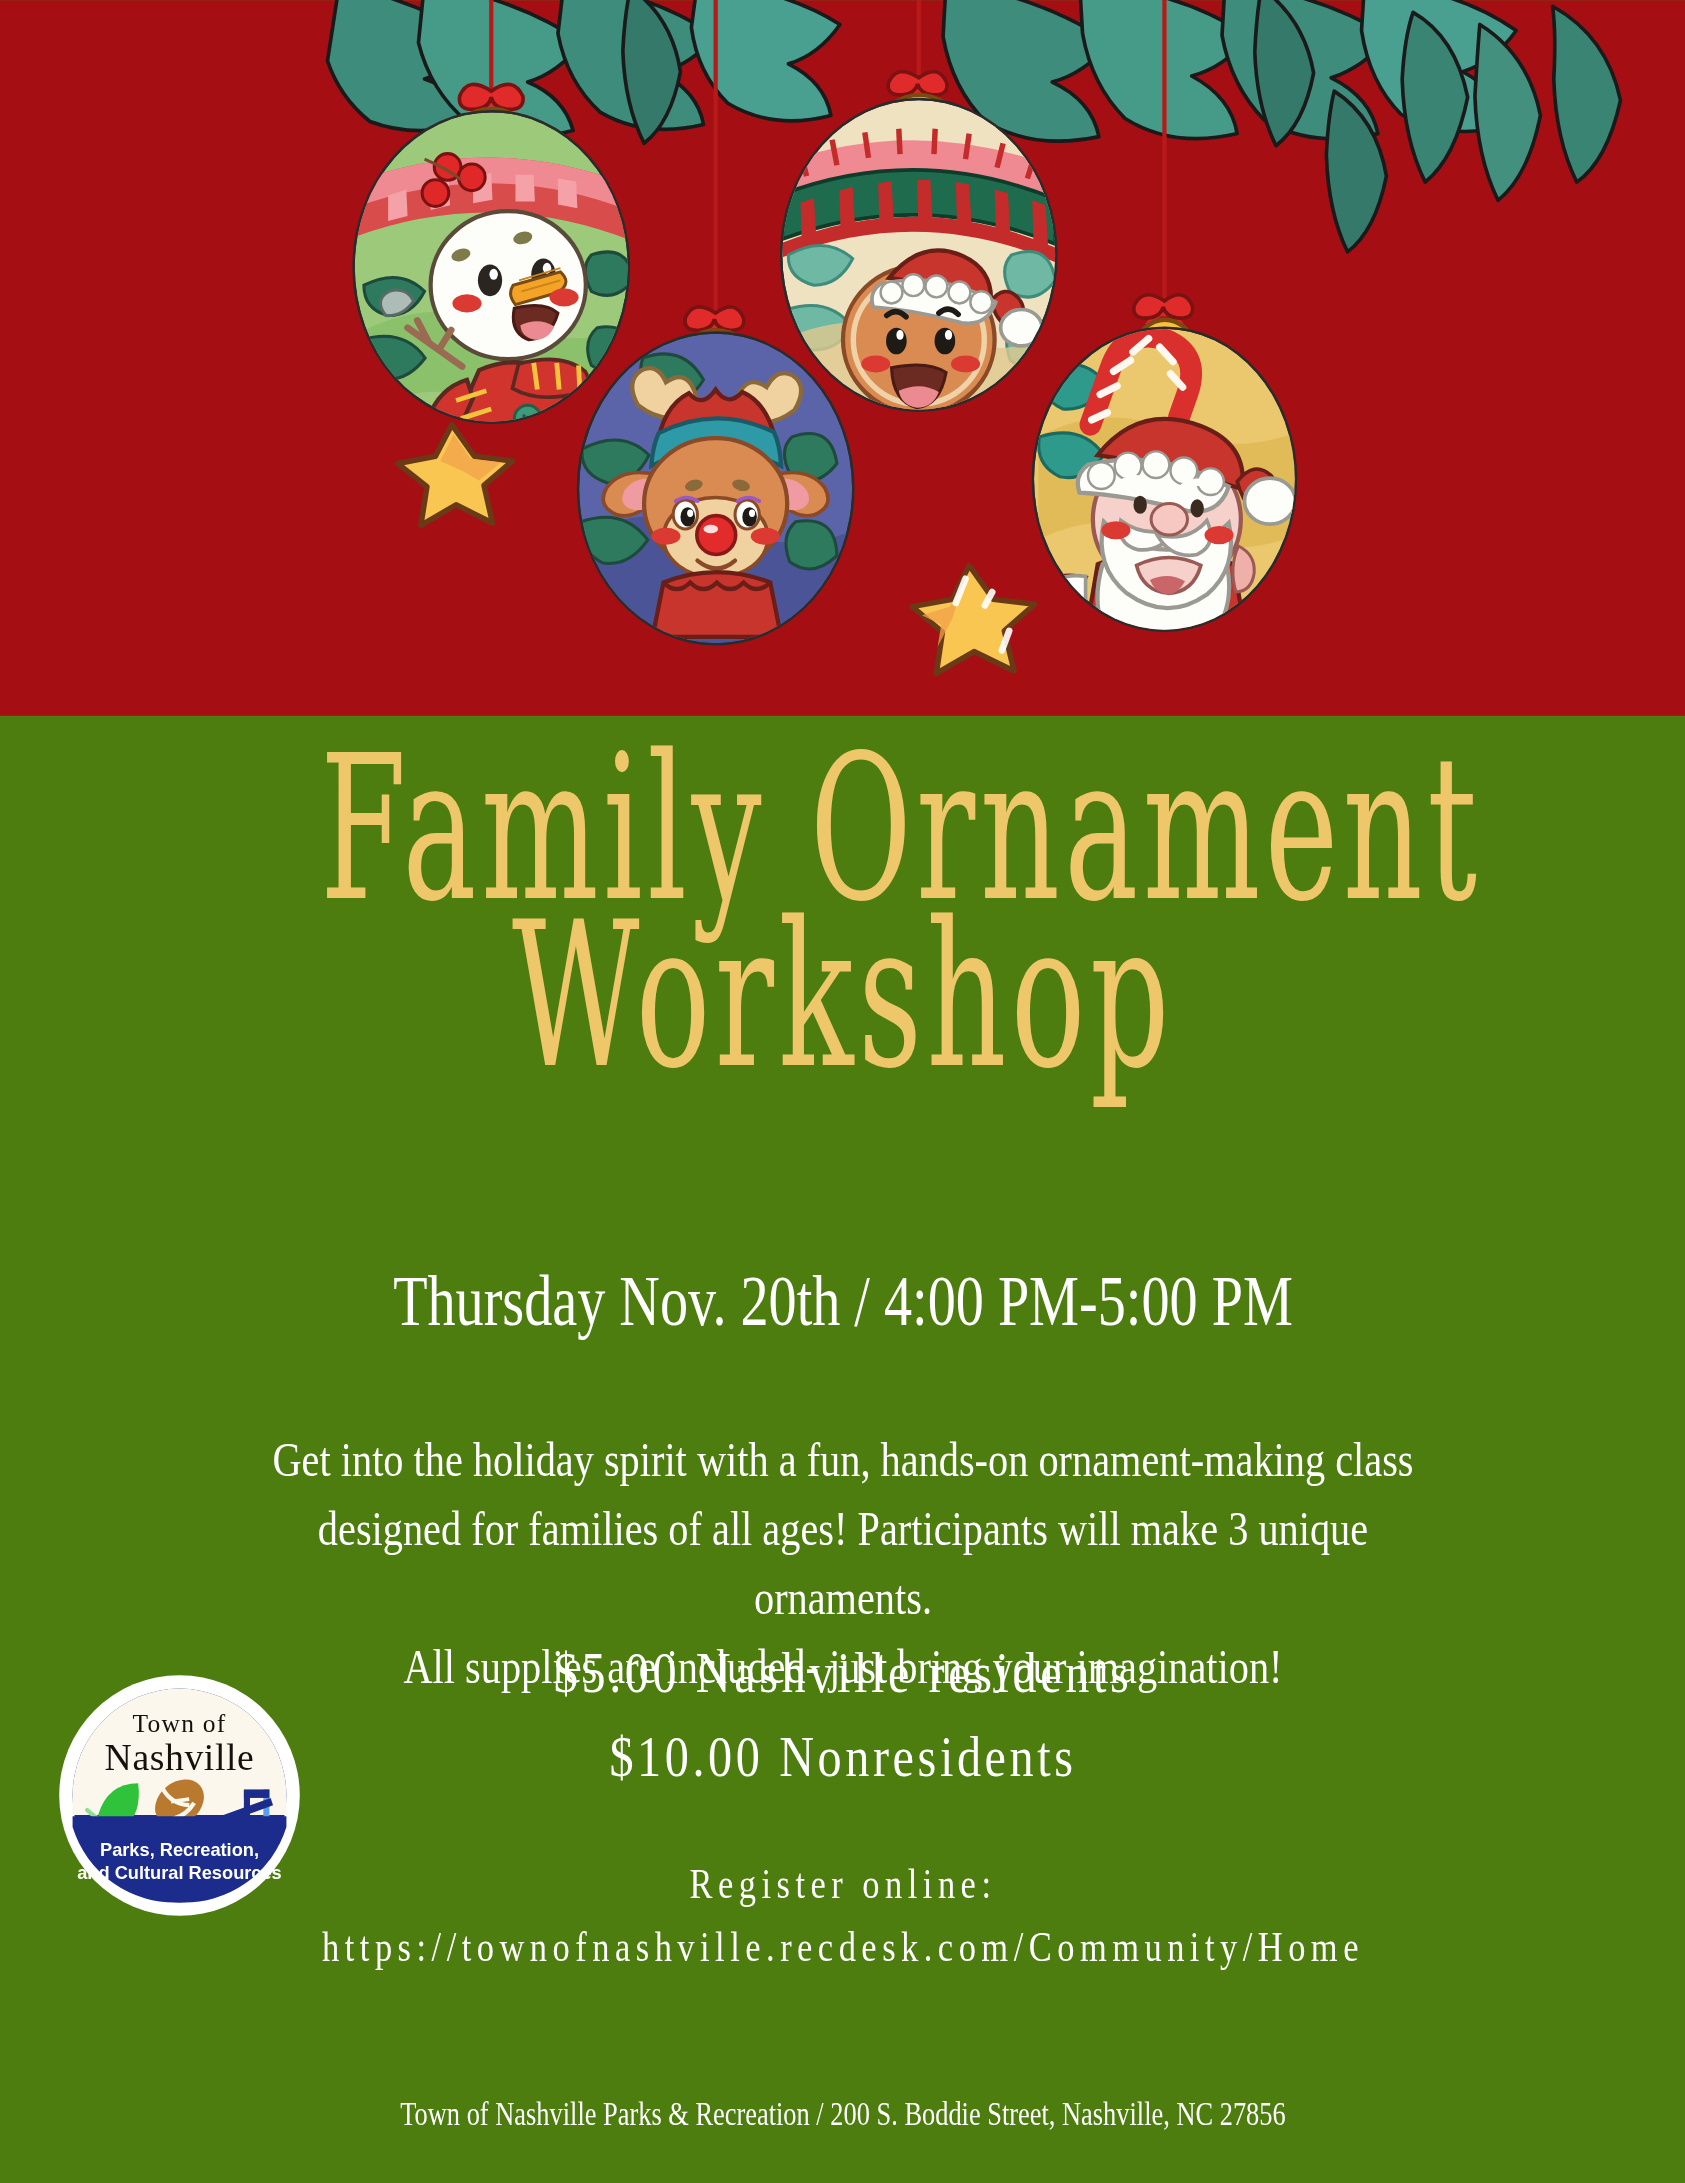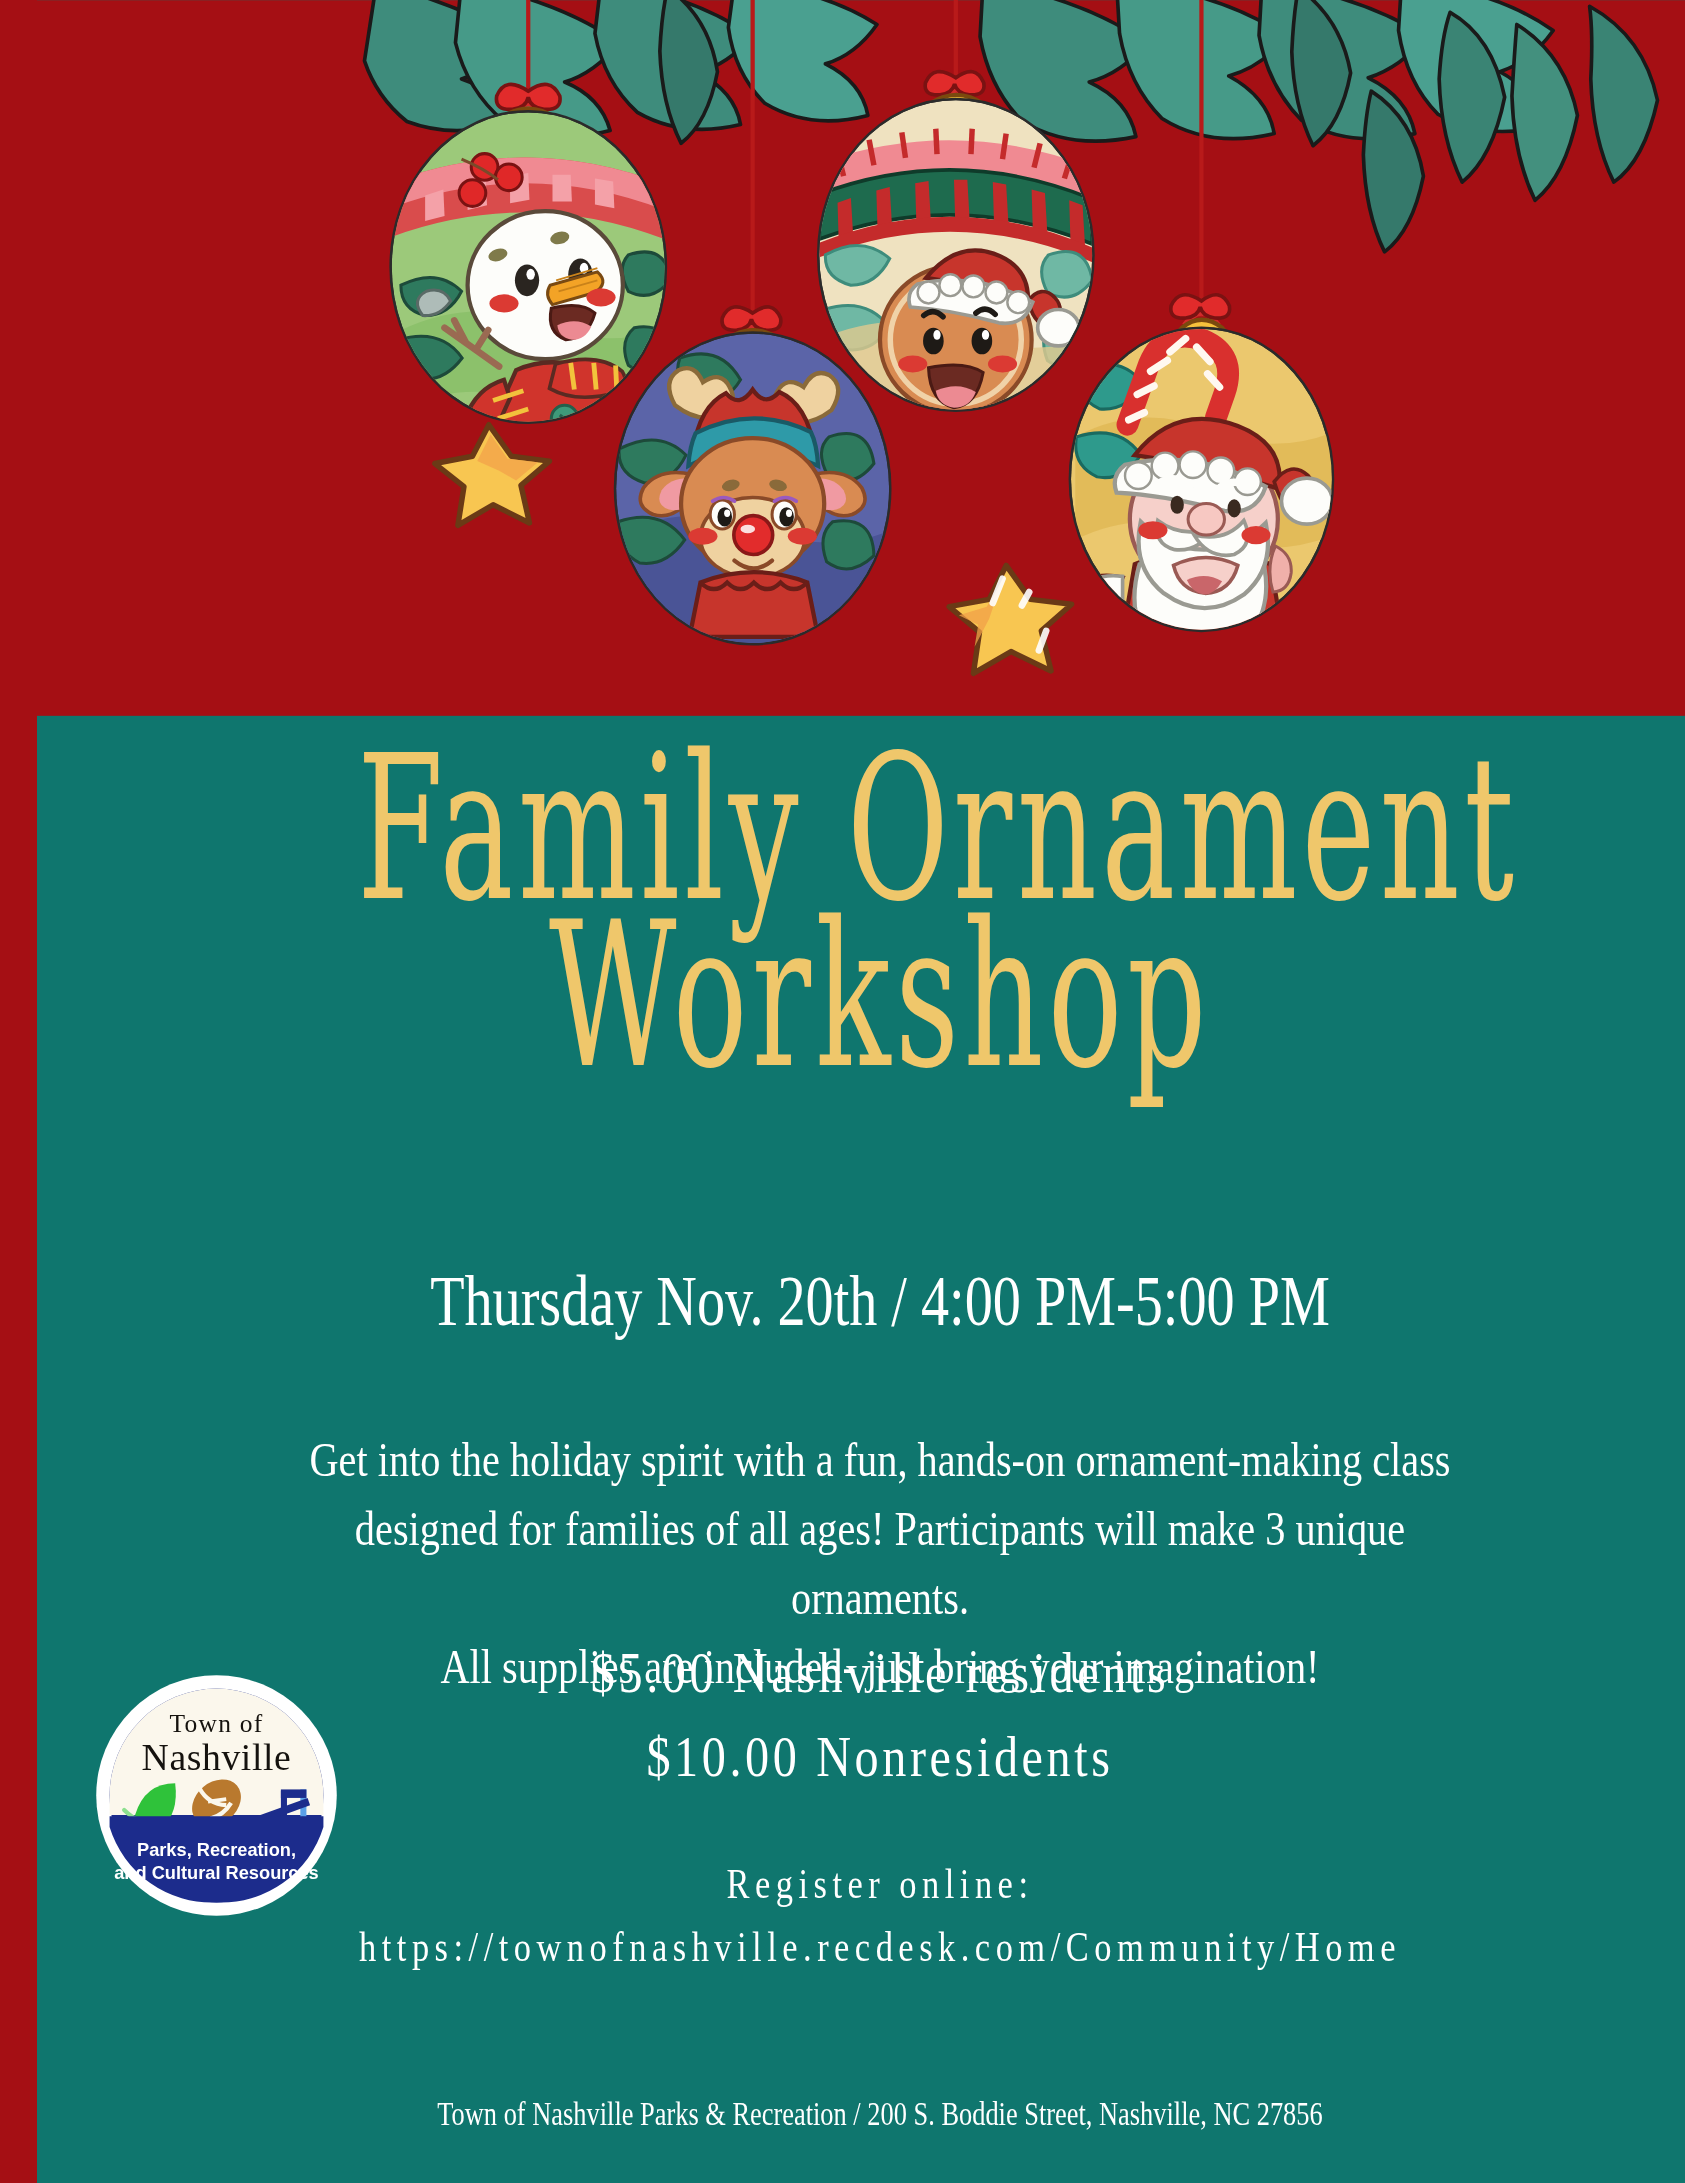--- a/index.html
+++ b/index.html
@@ -2,21 +2,21 @@
 <html style="font-size:9.7px"><head>
 <meta charset="utf-8">
 <style>
   html,body{margin:0;padding:0;}
   body{
     width:1686px;height:2183px;
     background:#A50F14;
     font-family:"Liberation Serif", serif;
     overflow:hidden;position:relative;
   }
-  .poster{position:absolute;inset:0;background:#0f766e;overflow:hidden;margin-left:37px;}
+  .poster{position:absolute;inset:0;background:#4d7c0f;overflow:hidden;}
 
   
   .art{position:absolute;left:0;top:0;width:1686px;height:716px;overflow:hidden;}
   .art svg{display:block;}
 
   
   .title-block{position:absolute;left:0;top:737px;width:1686px;text-align:center;}
   .title-line{
     color:#EFC76B;
     font-family:"DejaVu Serif", serif;

